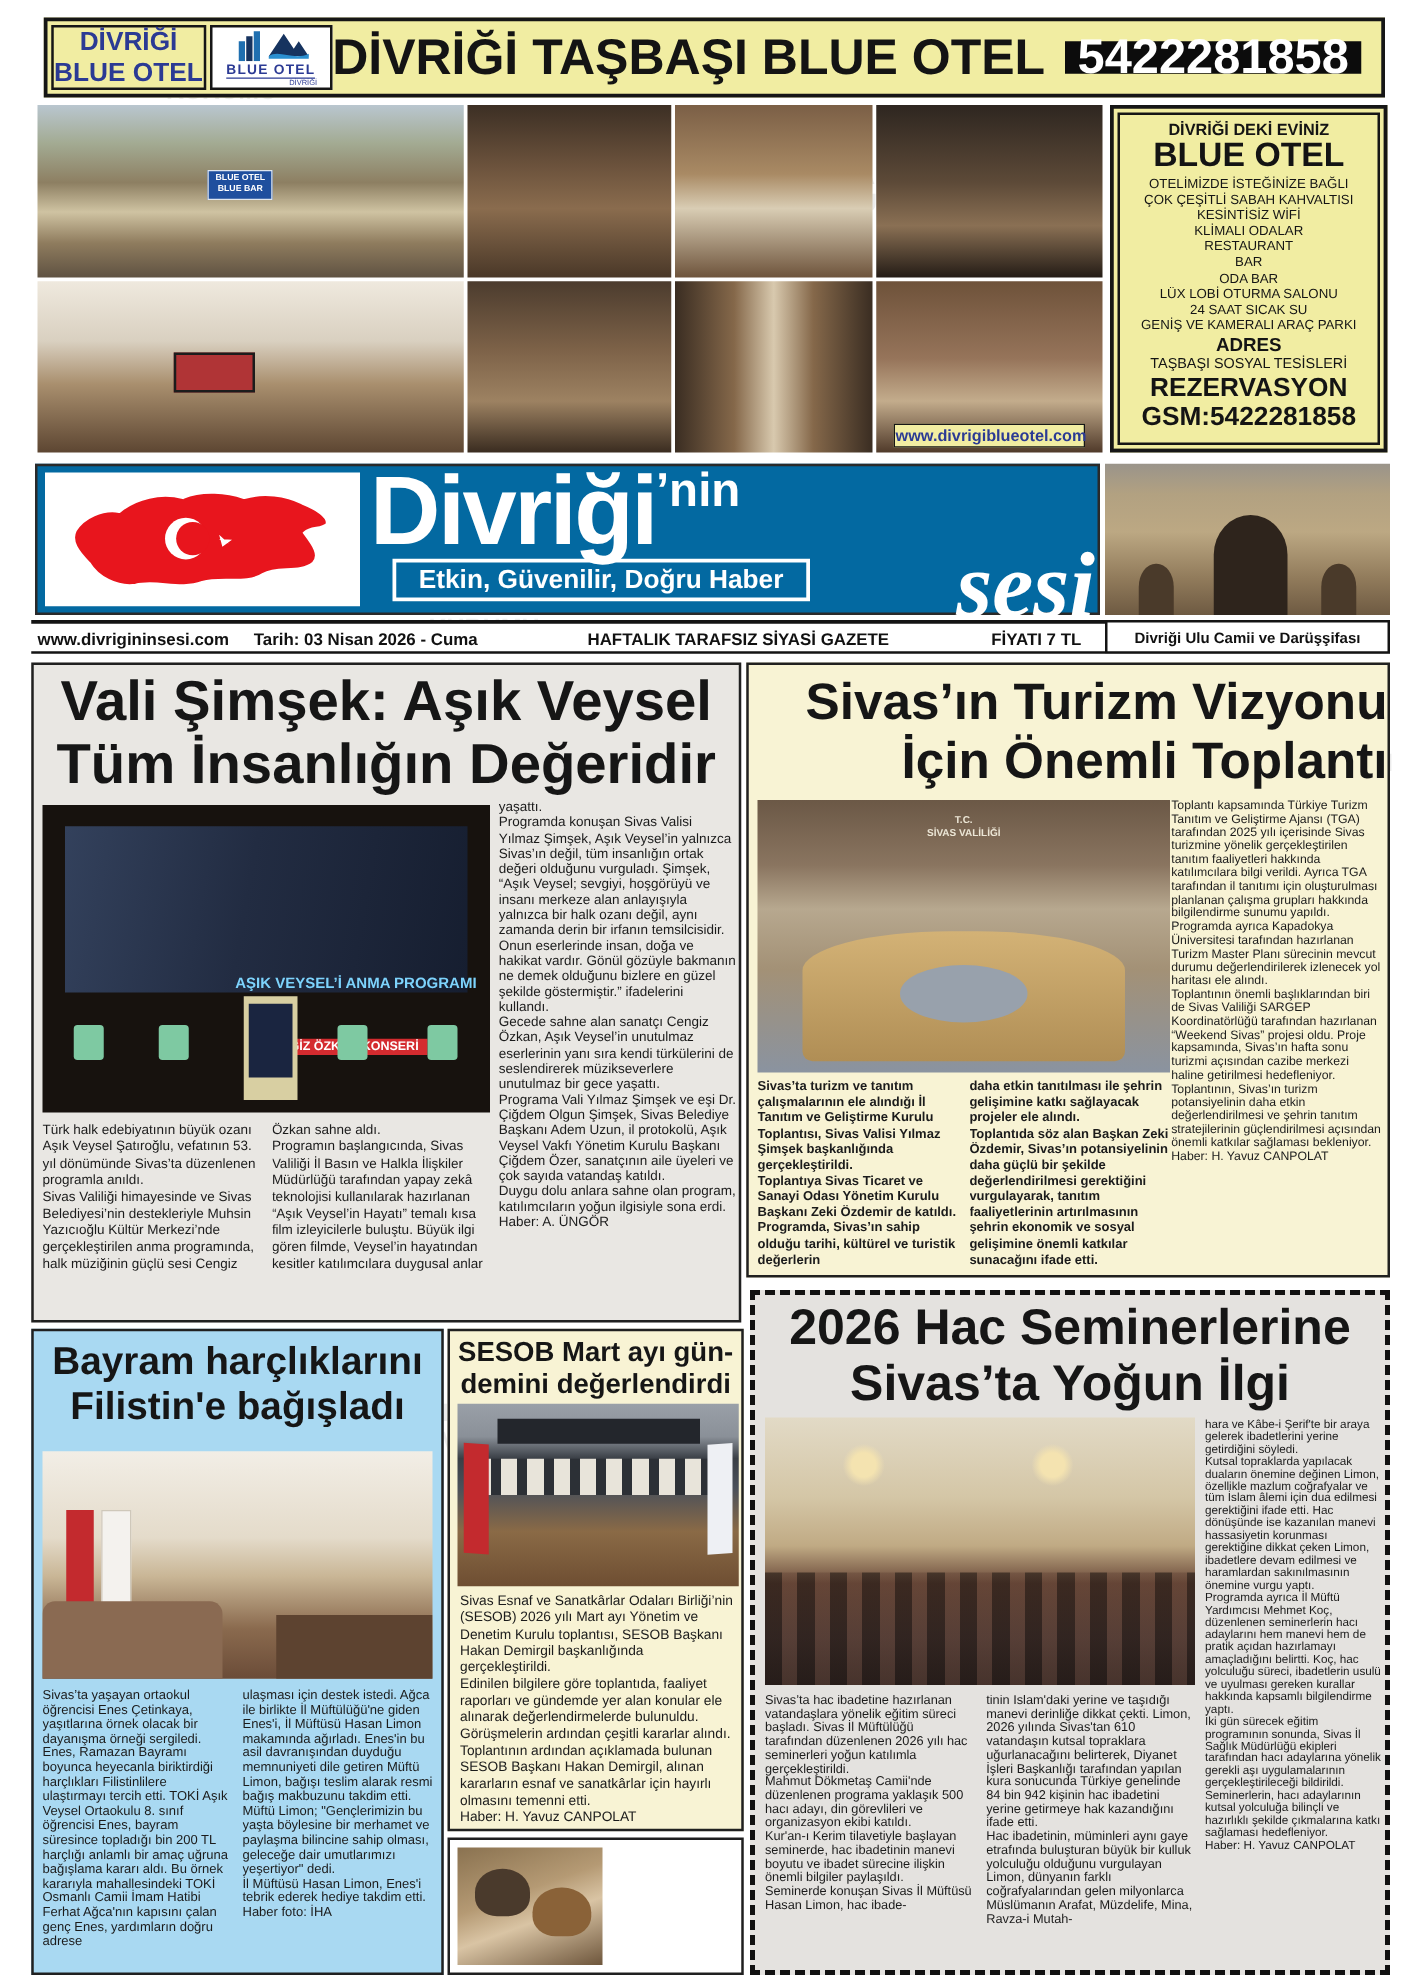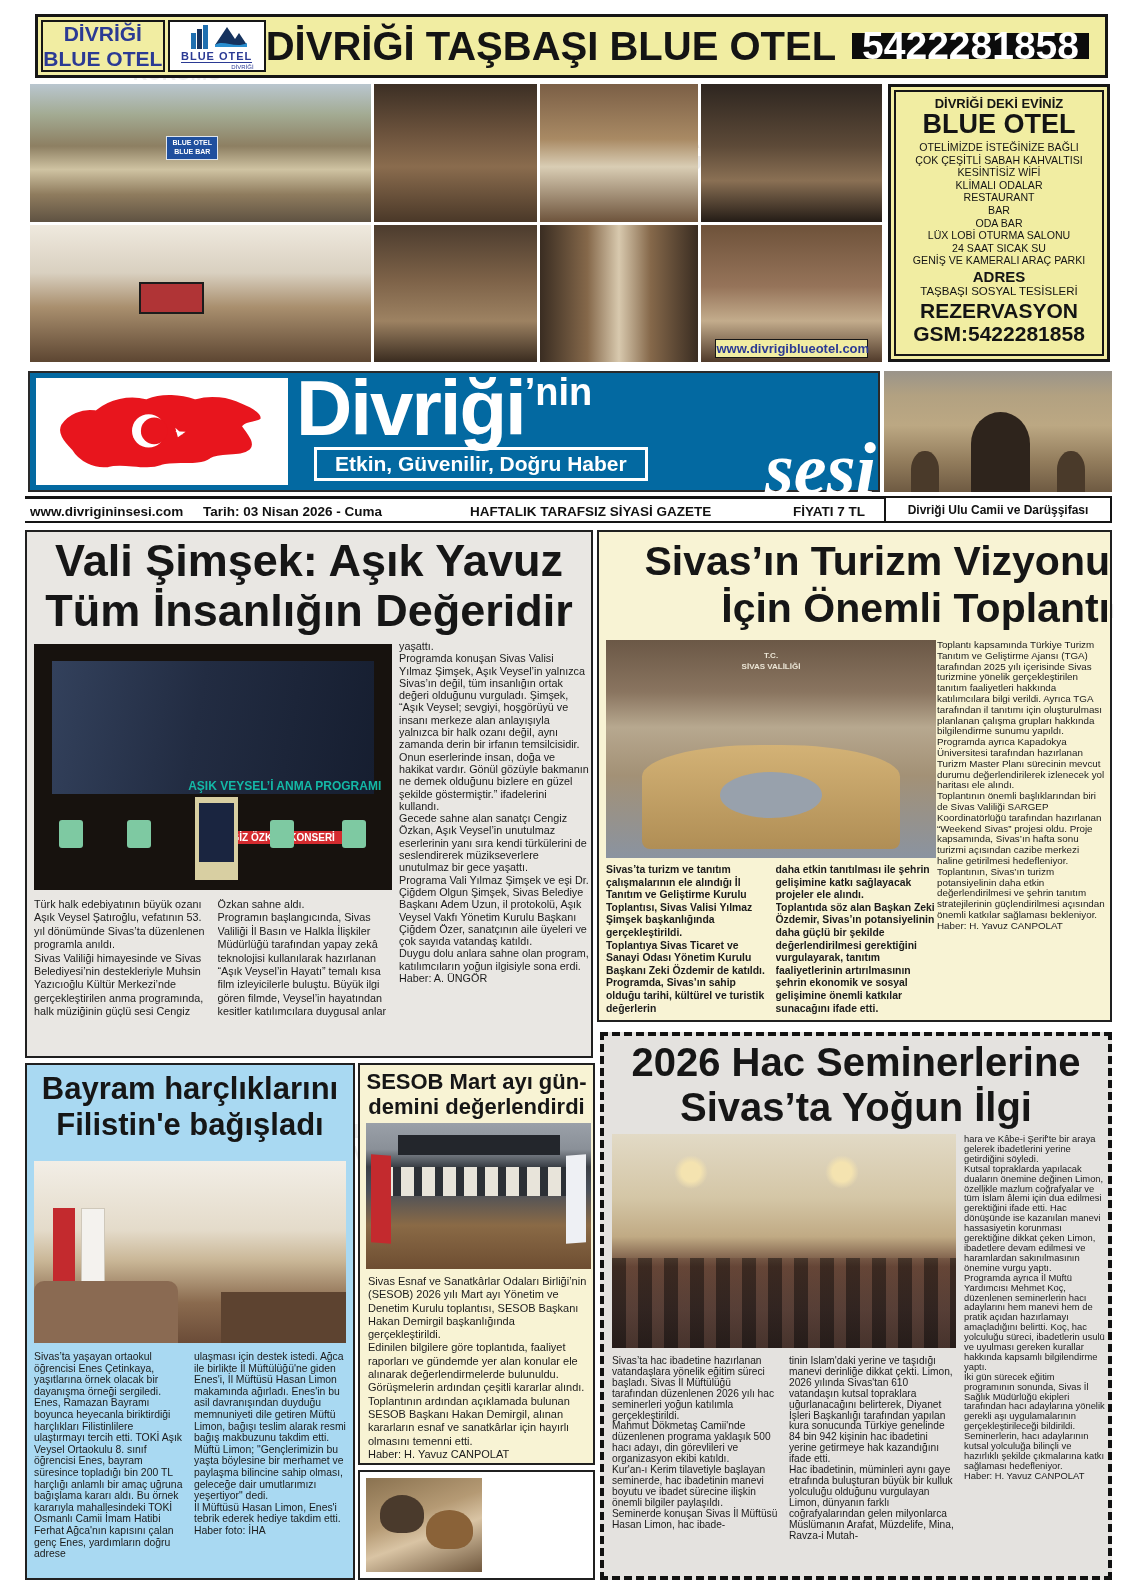--- a/index.html
+++ b/index.html
@@ -65,21 +65,21 @@
   
   .article{position:absolute;box-sizing:border-box;border:2px solid #202020;}
   .headline{font-weight:bold;text-align:center;white-space:pre-line;color:#161616;}
   .body-text{font-size:10.8px;line-height:12.8px;color:#1b1b1b;white-space:pre-line;overflow:hidden;text-align:left;}
 
   
   .a-vali{left:25px;top:530px;width:568px;height:528px;background:#e9e7e3;}
   .a-vali .headline{font-size:45px;line-height:1.12;margin-top:4px;}
   .vali-photo{position:absolute;left:7px;top:112px;width:358px;height:246px;background:#17120e;overflow:hidden;}
   .vp-screen{position:absolute;left:5%;top:7%;width:90%;height:54%;background:linear-gradient(100deg,#33415c 0%,#222c42 45%,#161e30 100%);}
-  .vp-line1{position:absolute;right:3%;top:55%;color:#14b8a6;font-weight:bold;font-size:12px;}
+  .vp-line1{position:absolute;right:3%;top:55%;color:#7dd3fc;font-weight:bold;font-size:12px;}
   .vp-line2{position:absolute;right:14%;top:76%;background:#d42b2f;color:#fff;font-weight:bold;font-size:10px;padding:1px 7px;}
   .vp-chair{position:absolute;bottom:17%;width:24px;height:28px;background:#7ec9a2;border-radius:3px;}
   .vp-podium{position:absolute;left:45%;bottom:4%;width:12%;height:34%;background:#d8cfa2;}
   .vp-podium i{position:absolute;left:10%;top:8%;width:80%;height:70%;background:#1a2540;display:block;}
   .vali-intro{position:absolute;left:372px;top:108px;width:190px;height:414px;font-size:10.8px;line-height:12.3px;}
   .vali-cols{position:absolute;left:7px;top:366px;width:358px;height:152px;display:grid;grid-template-columns:1fr 1fr;gap:9px;}
   .vali-cols .body-text{font-size:10.8px;line-height:13.4px;}
 
   
   .a-turizm{left:597px;top:530px;width:515px;height:492px;background:#f8f3d4;}
@@ -231,21 +231,21 @@
 
   <div class="info-bar">
     <span class="ib-site">www.divrigininsesi.com</span>
     <span class="ib-date">Tarih: 03 Nisan 2026 - Cuma</span>
     <span class="ib-type">HAFTALIK TARAFSIZ SİYASİ GAZETE</span>
     <span class="ib-price">FİYATI 7 TL</span>
     <div class="ib-caption">Divriği Ulu Camii ve Darüşşifası</div>
   </div>
 
   <div class="article a-vali">
-    <div class="headline">Vali Şimşek: Aşık Yavuz
+    <div class="headline">Vali Şimşek: Aşık Veysel
 Tüm İnsanlığın Değeridir</div>
     <div class="vali-photo">
       <div class="vp-screen"></div>
       <div class="vp-line1">AŞIK VEYSEL’İ ANMA PROGRAMI</div>
       <div class="vp-line2">CENGİZ ÖZKAN KONSERİ</div>
       <div class="vp-chair" style="left:7%;"></div>
       <div class="vp-chair" style="left:26%;"></div>
       <div class="vp-chair" style="left:66%;"></div>
       <div class="vp-chair" style="left:86%;"></div>
       <div class="vp-podium">

